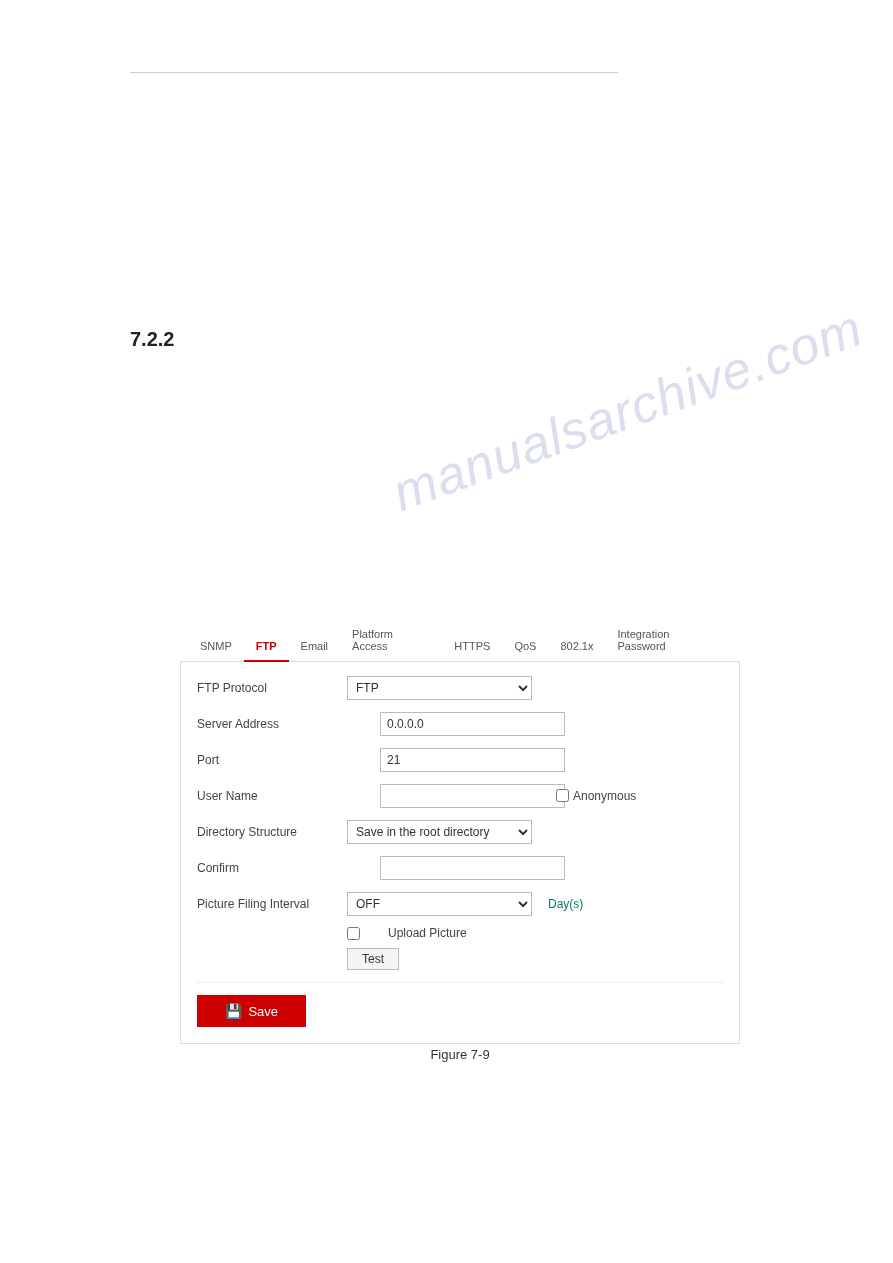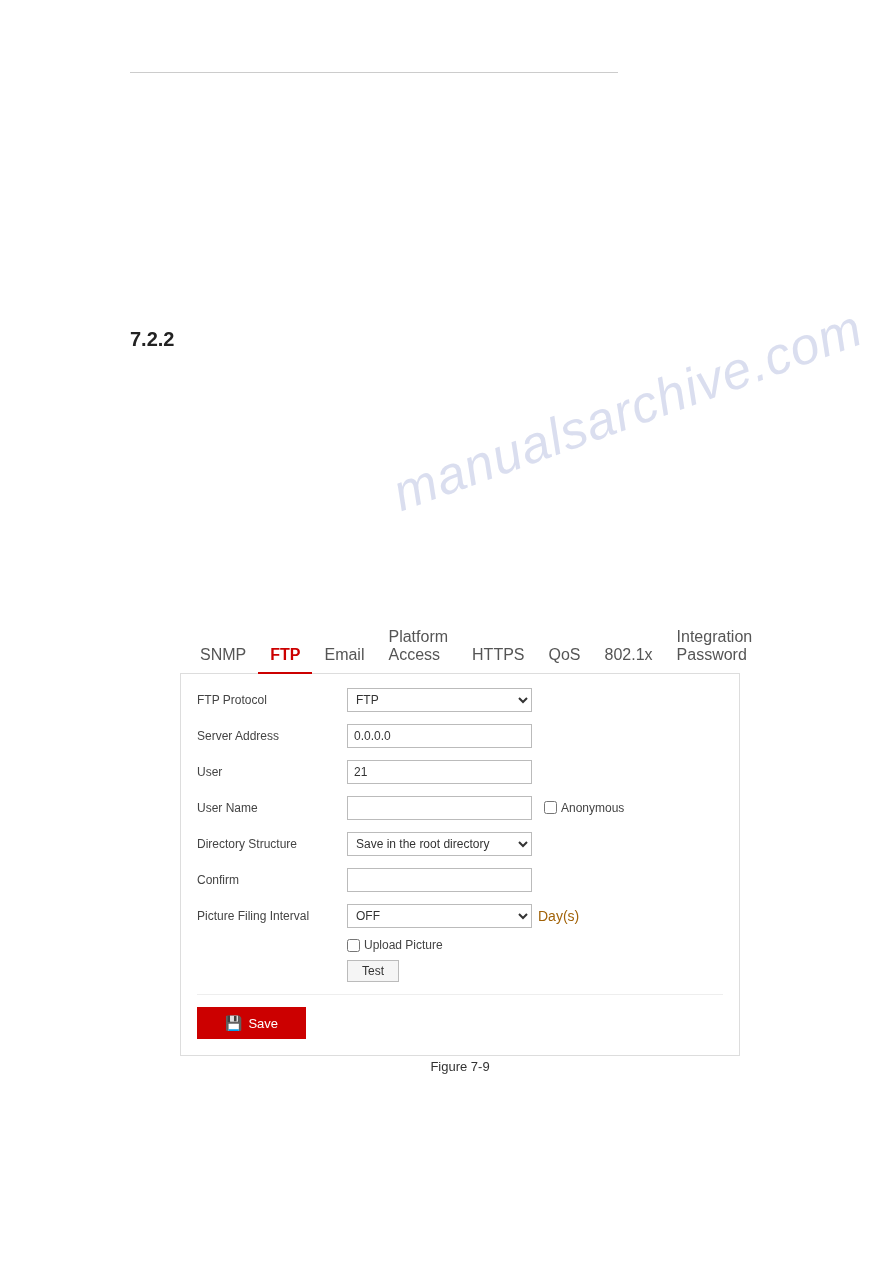--- a/index.html
+++ b/index.html
@@ -68,21 +68,21 @@
     .tab-bar {
       display: flex;
       align-items: flex-end;
       border-bottom: 1px solid #ddd;
       background: #fff;
       padding: 0 8px;
     }
 
     .tab-item {
       padding: 8px 12px;
-      font-size: 16px;
+      font-size: 11px;
       color: #555;
       cursor: pointer;
       border-bottom: 2px solid transparent;
       margin-bottom: -1px;
     }
 
     .tab-item.active {
       color: #cc0000;
       border-bottom: 2px solid #cc0000;
       font-weight: bold;
@@ -117,20 +117,21 @@
 
     .form-input {
       width: 100%;
       height: 24px;
       border: 1px solid #bbb;
       padding: 2px 6px;
       font-size: 12px;
       color: #333;
       outline: none;
       background: #fff;
+      margin-left: 33px;
     }
 
     .form-select {
       width: 185px;
       height: 24px;
       border: 1px solid #bbb;
       padding: 2px 4px;
       font-size: 12px;
       color: #333;
       outline: none;
@@ -138,40 +139,41 @@
       appearance: auto;
     }
 
     .form-select-wide {
       width: 185px;
     }
 
     .anonymous-row {
       display: flex;
       align-items: flex-start;
-      margin-left: 12px;
+      margin-left: 24px;
       font-size: 12px;
       color: #444;
     }
 
     .anonymous-row input[type="checkbox"] {
       margin-right: 4px;
     }
 
     .day-label {
-      margin-left: 6px;
-      font-size: 14px;
-      color: #a16207;
+      margin-left: 16px;
+      font-size: 12px;
+      color: #0f766e;
     }
 
     .upload-row {
       display: flex;
       align-items: center;
       margin-bottom: 8px;
       margin-left: 150px;
+      gap: 24px;
     }
 
     .upload-row input[type="checkbox"] {
       margin-right: 4px;
     }
 
     .upload-label {
       font-size: 12px;
       color: #444;
     }
@@ -260,21 +262,21 @@
       </div>
 
       <div class="form-row">
         <div class="form-label">Server Address</div>
         <div class="form-control">
           <input class="form-input" type="text" value="0.0.0.0" style="">
         </div>
       </div>
 
       <div class="form-row">
-        <div class="form-label">User</div>
+        <div class="form-label">Port</div>
         <div class="form-control">
           <input class="form-input" type="text" value="21" style="">
         </div>
       </div>
 
       <div class="form-row">
         <div class="form-label">User Name</div>
         <div class="form-control">
           <input class="form-input" type="text" value="" style="">
         </div>

